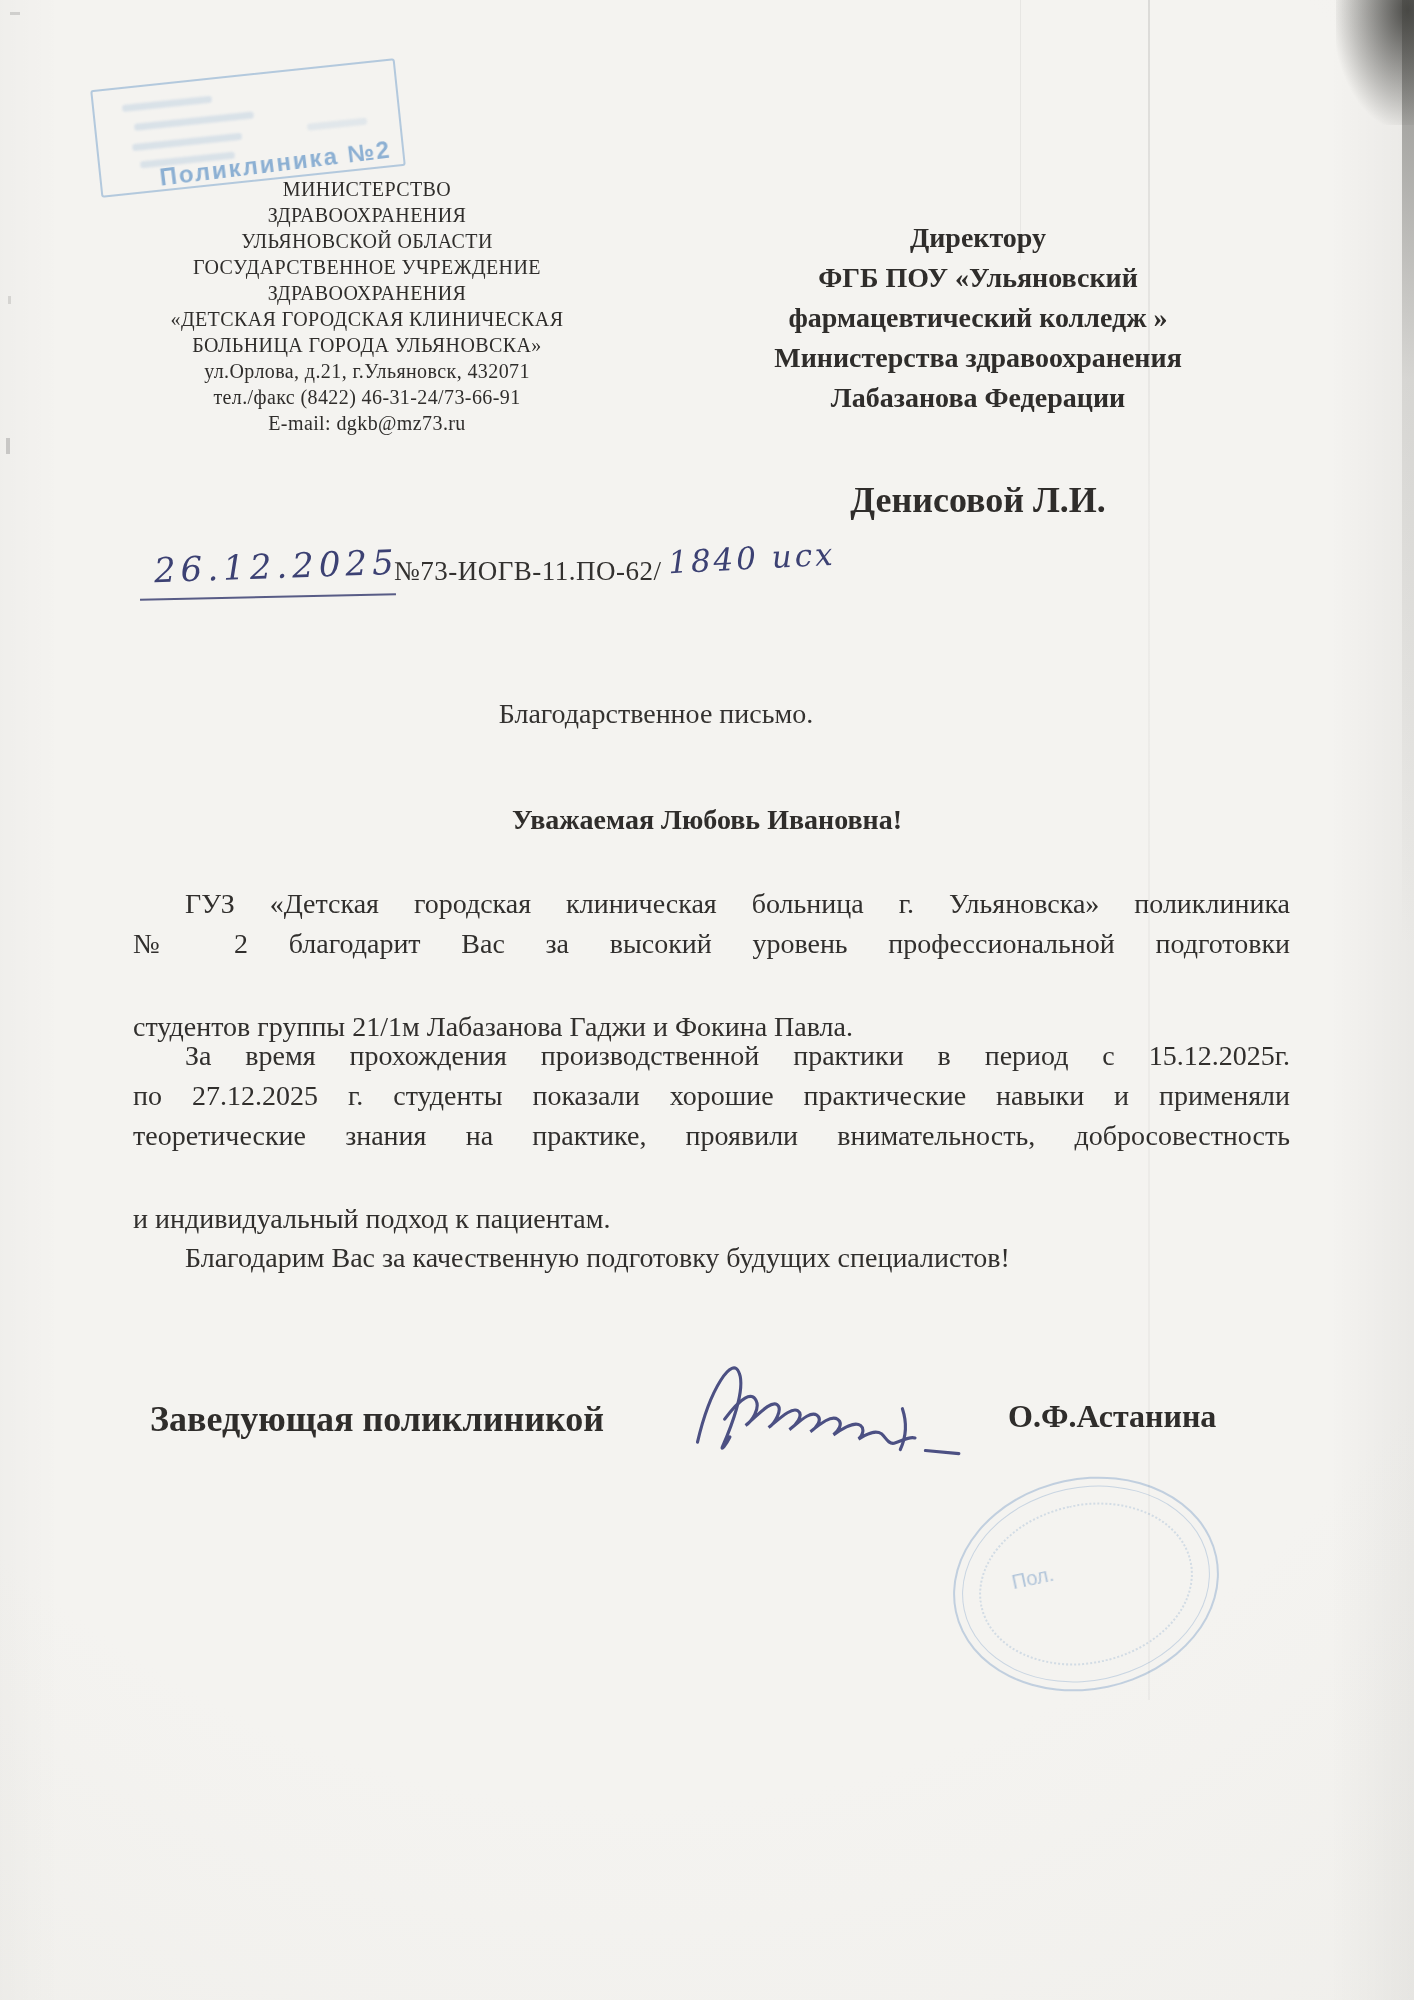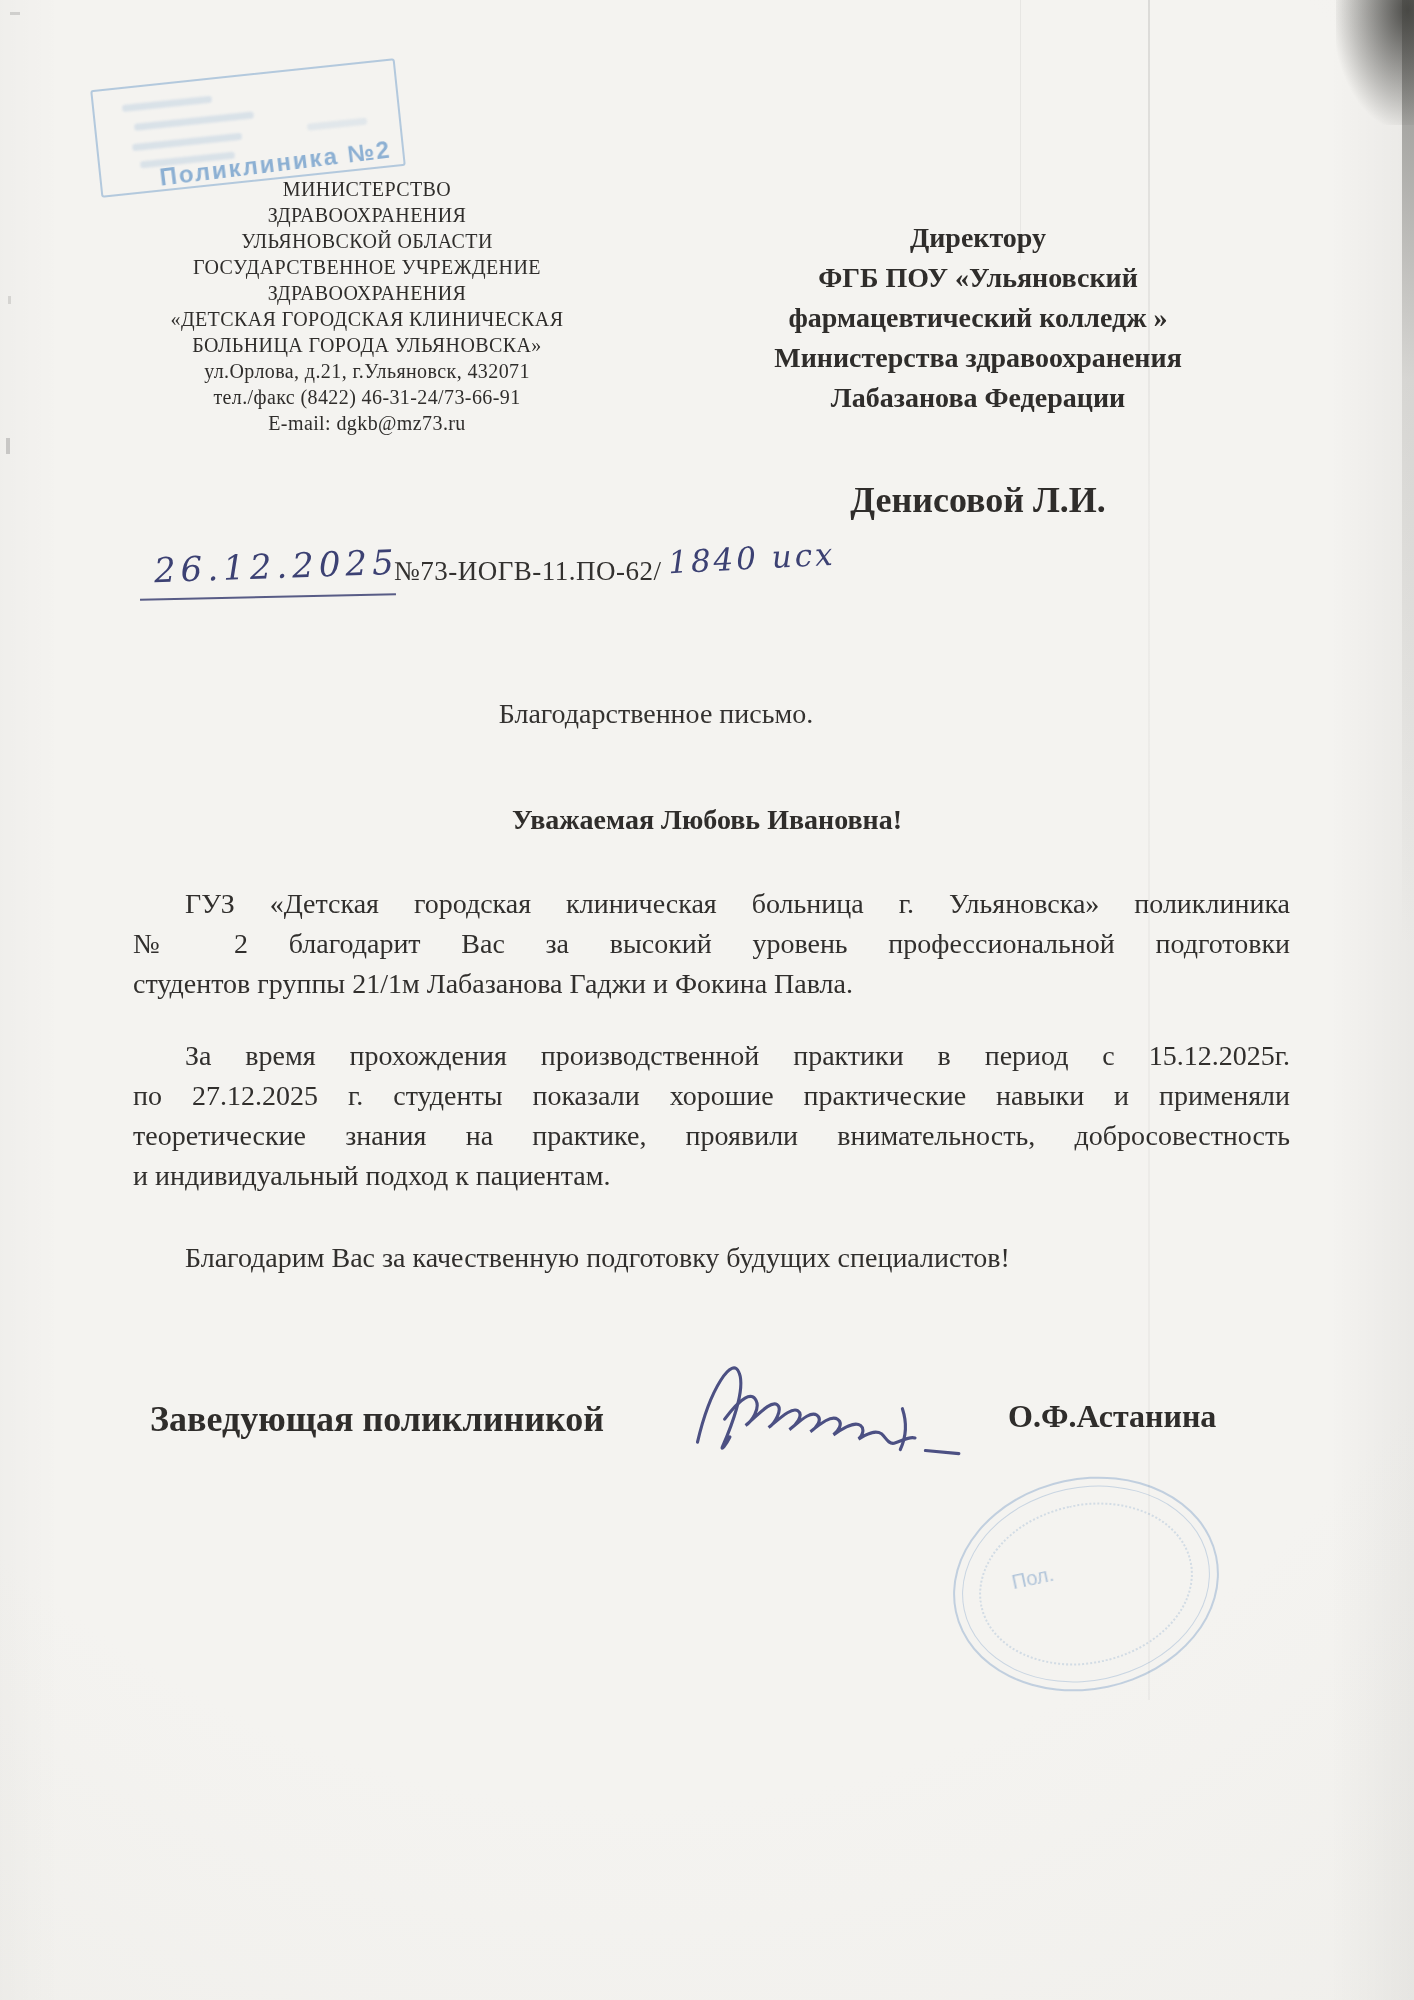--- a/index.html
+++ b/index.html
@@ -41,21 +41,21 @@
   .title { left:0; top:698px; width:1312px; text-align:center; font-size:28px;
            color:#343230; }
   .salutation { left:0; top:804px; width:1414px; text-align:center;
                 font-size:28px; font-weight:bold; }
 
   
   .para { left:133px; width:1157px; font-size:28px; line-height:40px;
           color:#312f2d; }
   .para .ln { text-align:justify; text-align-last:justify; }
   .para .ln.first { padding-left:52px; }
-  .para .ln.last { text-align:left; text-align-last:left; }
+  .para .ln.last { text-align:left; text-align-last:left;margin-top:43px; }
   #p1 { top:884px; } #p2 { top:1036px; } #p3 { top:1226px; }
   #p3 .ln { text-align:center; text-align-last:left; padding-left:52px;margin-top:12px; }
 
   
   .signoff-role { left:150px; top:1398px; font-size:36px; font-weight:bold; }
   .signoff-name { left:1008px; top:1398px; font-size:32px; font-weight:bold; }
   .autograph { left:678px; top:1346px; width:315px; height:115px; }
 
   
   .stamp-rect { left:95px; top:74px; width:302px; height:104px;

